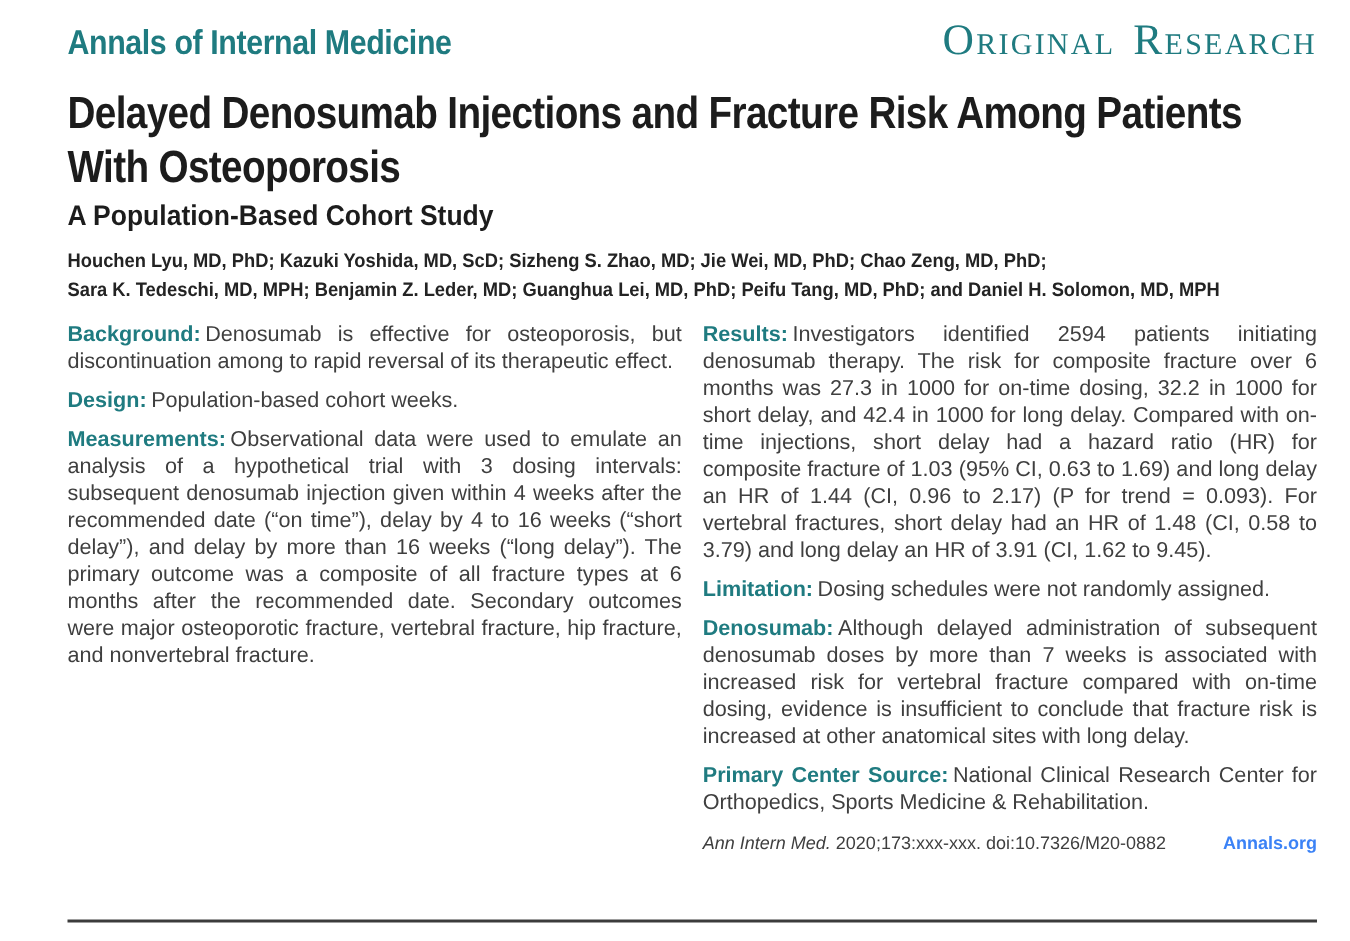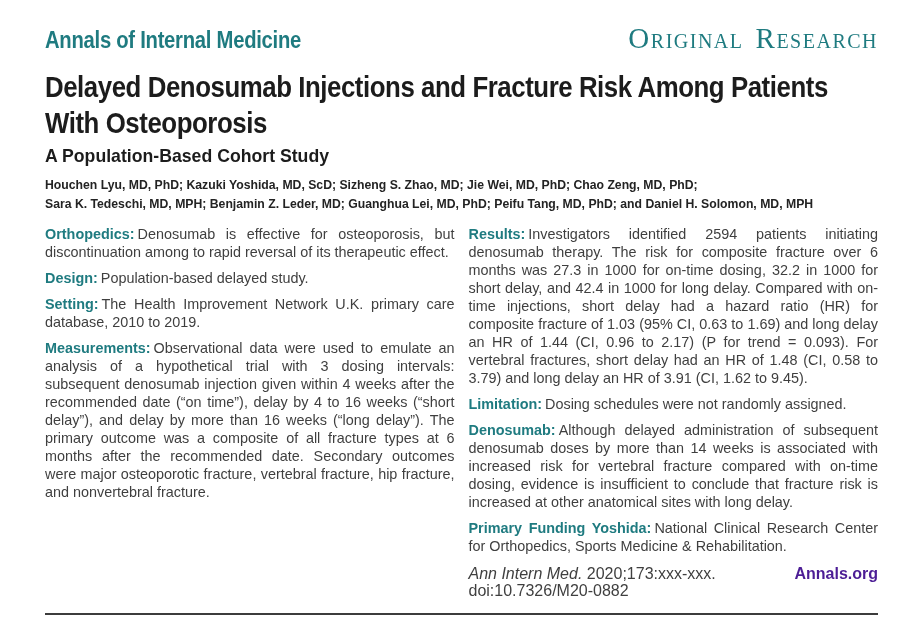--- a/index.html
+++ b/index.html
@@ -10,21 +10,21 @@
   }
   * { box-sizing: border-box; }
   html, body { margin: 0; padding: 0; }
   body {
     width: 900px; height: 627px;
     background: #ffffff;
     font-family: "Liberation Sans", "DejaVu Sans", sans-serif;
     position: relative;
     overflow: hidden;
   }
-  .page { position: absolute; inset: 0; padding: 22px 22px 0 45px; }
+  .page { position: absolute; inset: 0; padding: 11px 22px 0 45px; }
 
   
   .masthead { display: flex; justify-content: space-between; align-items: baseline; }
   .journal-name {
     display: inline-block;
     color: var(--accent);
     font-weight: bold;
     font-size: 23px;
     letter-spacing: -0.3px;
     transform: scaleX(0.88);
@@ -82,24 +82,24 @@
   .col p {
     margin: 0 0 8px 0;
     font-size: 14.4px;
     line-height: 18px;
     text-align: justify;
     color: var(--text);
   }
   .label { font-weight: bold; color: var(--accent); padding-right: 3px; }
 
   
-  .cite-block { margin-top: 10px; font-size: 16px; line-height: 17px; color: var(--text); }
+  .cite-block { margin-top: 10px; font-size: 12px; line-height: 17px; color: var(--text); }
   .cite-row { display: flex; justify-content: space-between; align-items: baseline; }
   .j-abbr { font-style: italic; }
-  .site { font-weight: bold; color: #4c1d95; }
+  .site { font-weight: bold; color: #3b82f6; }
 
   .bottom-rule {
     position: absolute;
     left: 45px; right: 22px; top: 613px;
     height: 2px;
     background: var(--rule);
   }
 </style>
 </head>
 <body>
@@ -121,31 +121,30 @@
   <div class="subtitle">A Population-Based Cohort Study</div>
 
   <div class="authors">
     <div>Houchen Lyu, MD, PhD; Kazuki Yoshida, MD, ScD; Sizheng S. Zhao, MD; Jie Wei, MD, PhD; Chao Zeng, MD, PhD;</div>
     <div>Sara K. Tedeschi, MD, MPH; Benjamin Z. Leder, MD; Guanghua Lei, MD, PhD; Peifu Tang, MD, PhD; and Daniel H. Solomon, MD, MPH</div>
   </div>
 
   <div class="abstract">
 
     <div class="col">
-      <p><span class="label">Orthopedics:</span><span>Denosumab is effective for osteoporosis, but discontinuation among to rapid reversal of its therapeutic effect.</span></p>
-      <p><span class="label">Design:</span><span>Population-based delayed study.</span></p>
-      <p><span class="label">Setting:</span><span>The Health Improvement Network U.K. primary care database, 2010 to 2019.</span></p>
+      <p><span class="label">Background:</span><span>Denosumab is effective for osteoporosis, but discontinuation among to rapid reversal of its therapeutic effect.</span></p>
+      <p><span class="label">Design:</span><span>Population-based cohort weeks.</span></p>
       <p><span class="label">Measurements:</span><span>Observational data were used to emulate an analysis of a hypothetical trial with 3 dosing intervals: subsequent denosumab injection given within 4 weeks after the recommended date (“on time”), delay by 4 to 16 weeks (“short delay”), and delay by more than 16 weeks (“long delay”). The primary outcome was a composite of all fracture types at 6 months after the recommended date. Secondary outcomes were major osteoporotic fracture, vertebral fracture, hip fracture, and nonvertebral fracture.</span></p>
     </div>
 
     <div class="col">
       <p><span class="label">Results:</span><span>Investigators identified 2594 patients initiating denosumab therapy. The risk for composite fracture over 6 months was 27.3 in 1000 for on-time dosing, 32.2 in 1000 for short delay, and 42.4 in 1000 for long delay. Compared with on-time injections, short delay had a hazard ratio (HR) for composite fracture of 1.03 (95% CI, 0.63 to 1.69) and long delay an HR of 1.44 (CI, 0.96 to 2.17) (P for trend = 0.093). For vertebral fractures, short delay had an HR of 1.48 (CI, 0.58 to 3.79) and long delay an HR of 3.91 (CI, 1.62 to 9.45).</span></p>
       <p><span class="label">Limitation:</span><span>Dosing schedules were not randomly assigned.</span></p>
-      <p><span class="label">Denosumab:</span><span>Although delayed administration of subsequent denosumab doses by more than 14 weeks is associated with increased risk for vertebral fracture compared with on-time dosing, evidence is insufficient to conclude that fracture risk is increased at other anatomical sites with long delay.</span></p>
-      <p><span class="label">Primary Funding Yoshida:</span><span>National Clinical Research Center for Orthopedics, Sports Medicine &amp; Rehabilitation.</span></p>
+      <p><span class="label">Denosumab:</span><span>Although delayed administration of subsequent denosumab doses by more than 7 weeks is associated with increased risk for vertebral fracture compared with on-time dosing, evidence is insufficient to conclude that fracture risk is increased at other anatomical sites with long delay.</span></p>
+      <p><span class="label">Primary Center Source:</span><span>National Clinical Research Center for Orthopedics, Sports Medicine &amp; Rehabilitation.</span></p>
 
       <div class="cite-block">
         <div class="cite-row">
           <span><span class="j-abbr">Ann Intern Med.</span><span> 2020;173:xxx-xxx. doi:10.7326/M20-0882</span></span>
           <span class="site">Annals.org</span>
         </div>
       </div>
     </div>
 
   </div>

